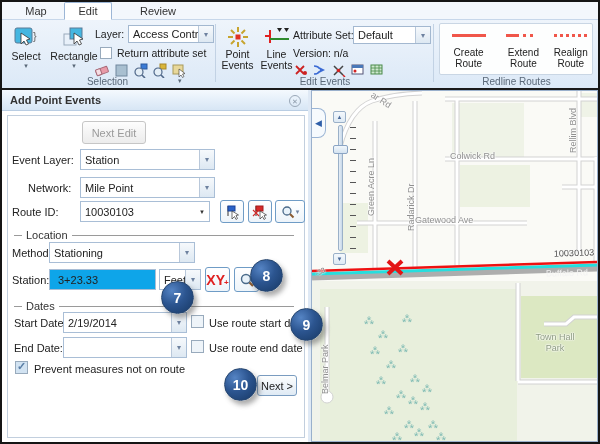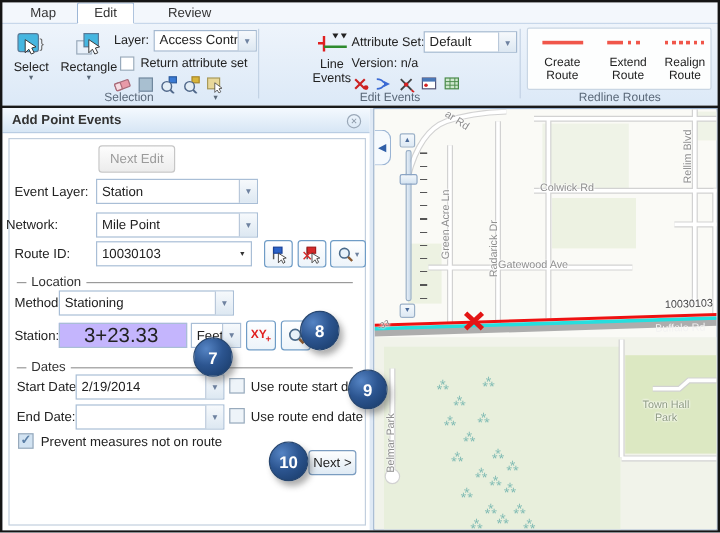--- a/index.html
+++ b/index.html
@@ -47,34 +47,34 @@
                   display:flex; align-items:center; font-size:11px; font-weight:bold; color:#333; padding:0 8px; }
   .panel-close { position:absolute; right:7px; top:5px; width:12px; height:12px; border:1px solid #9aa8b8; border-radius:50%;
                  font-size:7px; color:#8a98a8; display:flex; align-items:center; justify-content:center; line-height:1; }
   .panel-body-border { position:absolute; left:5px; top:25px; right:3px; bottom:4px; border:1px solid #c2cfde; }
   .flabel { position:absolute; font-size:11px; color:#222; white-space:nowrap; }
   .pcombo { position:absolute; display:flex; align-items:stretch; background:#fff; border:1px solid #a9bed6; height:21px; }
   .pcombo .val { flex:1; font-size:11px; color:#222; padding:1px 4px; display:flex; align-items:center; white-space:nowrap; overflow:hidden; }
   .pcombo .dd { width:15px; background:linear-gradient(#f6f9fc,#dde8f2); border-left:1px solid #b9c8da;
                 display:flex; align-items:center; justify-content:center; font-size:8px; color:#6e82a0; }
   .pcombo .innerdd { width:14px; display:flex; align-items:center; justify-content:center; font-size:6px; color:#333; }
-  .pinput { position:absolute; border:1px solid #a9bed6; height:21px; font-size:17px; color:#222; padding:0 20px; background:#c4b5fd; }
+  .pinput { position:absolute; border:1px solid #a9bed6; height:21px; font-size:11px; color:#222; padding:0 8px; background:#0ea5e9; }
   .btn { position:absolute; display:flex; align-items:center; justify-content:center; font-size:11px; border-radius:3px; cursor:default; }
   .btn-primary { background:linear-gradient(#e9f4fd,#cde3f7); border:1px solid #5f8fc4; color:#15365e; box-shadow:0 0 2px #9ec5ea; }
   .btn-disabled { background:linear-gradient(#fdfdfd,#ececec); border:1px solid #c6c6c6; color:#9b9b9b; }
   .btn-normal { background:linear-gradient(#fdfefe,#dfeaf4); border:1px solid #7a9cc0; color:#222; }
   .icon-btn { position:absolute; display:flex; align-items:center; justify-content:center;
               border:1px solid #6f9cc6; border-radius:3px; background:linear-gradient(#ffffff,#edf4fa); }
   .sep { position:absolute; left:12px; right:14px; display:flex; align-items:center; gap:4px; font-size:11px; color:#333; }
   .sep::before { content:""; width:8px; border-top:1px solid #9a9a9a; }
   .sep::after { content:""; flex:1; border-top:1px solid #9a9a9a; }
   .pchk { position:absolute; width:13px; height:13px; background:#eef4f9; border:1px solid #98aabc; }
   .pchk.checked { background:#d2e3f2; }
   .pchk.checked::after { content:"✓"; position:absolute; left:1px; top:-2px; font-size:11px; color:#5b7fa6; font-weight:bold; }
-  .xy-text { font-size:10px; font-weight:bold; color:#e02020; }
+  .xy-text { font-size:14px; font-weight:bold; color:#e02020; }
   .xy-plus { font-size:8px; font-weight:bold; color:#e02020; margin:6px 0 0 -1px; }
 
   
   .map { position:absolute; left:311px; top:0; width:287px; height:352px; background:#fafaf6;
          border:1px solid #9ab0cc; overflow:hidden; }
   .maplabel { position:absolute; font-size:9px; color:#8f8f8f; white-space:nowrap;
               text-shadow:0 0 2px #fff, 0 0 2px #fff, 0 0 2px #fff; }
   .vert { transform:rotate(-90deg); transform-origin:left top; }
   .collapse-tab { position:absolute; left:0; top:17px; width:14px; height:30px; background:#f6fafd;
                   border:1px solid #9ab4d4; border-left:none; border-radius:0 8px 8px 0;
@@ -171,20 +171,36 @@
             </svg>
         </span>
       </div>
       <span class="rlabel" style="left:178px;top:57px;font-size:7px;color:#5a6878">▾</span>
       <div class="group-label">Selection</div>
     </div>
 
     <div class="rdivider" style="left:215px"></div>
 
     <div class="rgroup" style="left:217px;width:216px">
+      <div class="bigbtn" style="left:2px;top:5px;width:37px">
+        <svg width="24" height="24">
+          <g stroke="#c7a42e" stroke-width="2">
+            <line x1="12" y1="2" x2="12" y2="7"></line>
+              <line x1="12" y1="17" x2="12" y2="22"></line>
+            <line x1="2" y1="12" x2="7" y2="12"></line>
+              <line x1="17" y1="12" x2="22" y2="12"></line>
+            <line x1="5" y1="5" x2="8.5" y2="8.5"></line>
+              <line x1="15.5" y1="15.5" x2="19" y2="19"></line>
+            <line x1="5" y1="19" x2="8.5" y2="15.5"></line>
+              <line x1="15.5" y1="8.5" x2="19" y2="5"></line>
+          </g>
+          <rect x="9.5" y="9.5" width="5" height="5" fill="#e03222"></rect>
+        </svg>
+        <span>Point Events</span>
+      </div>
       <div class="bigbtn" style="left:41px;top:5px;width:37px">
         <svg width="26" height="24">
           <path d="M13,3 l5,0 l-2.5,4 Z" fill="#222"></path>
             <path d="M20,3 l5,0 l-2.5,4 Z" fill="#222"></path>
           <path d="M6,5 V18" stroke="#e02020" stroke-width="2"></path>
           <path d="M1,11 H6" stroke="#e02020" stroke-width="2"></path>
           <path d="M6,14 H25" stroke="#2e8b2e" stroke-width="2"></path>
         </svg>
         <span>Line Events</span>
       </div>
@@ -263,21 +279,21 @@
       <div class="panel-body-border"></div>
 
       <div class="btn btn-disabled" style="left:80px;top:31px;width:64px;height:23px">Next Edit</div>
 
       <span class="flabel" style="left:10px;top:64px">Event Layer:</span>
       <div class="pcombo" style="left:78px;top:59px;width:135px">
         <span class="val">Station</span>
         <span class="dd">▾</span>
       </div>
 
-      <span class="flabel" style="left:3px;top:92px">Network:</span>
+      <span class="flabel" style="left:26px;top:92px">Network:</span>
       <div class="pcombo" style="left:78px;top:87px;width:135px">
         <span class="val">Mile Point</span>
         <span class="dd">▾</span>
       </div>
 
       <span class="flabel" style="left:10px;top:116px">Route ID:</span>
       <div class="pcombo" style="left:78px;top:111px;width:130px">
         <span class="val">10030103</span>
         <span class="innerdd">▼</span>
       </div>

